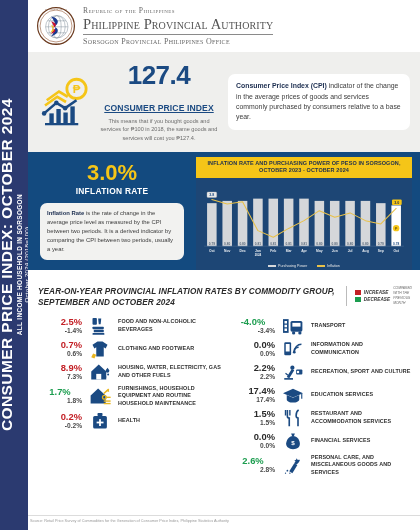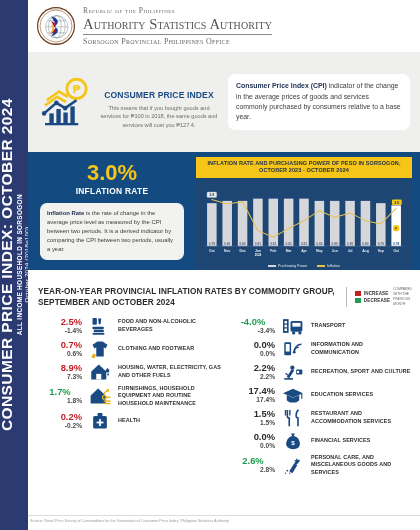--- a/index.html
+++ b/index.html
@@ -47,21 +47,21 @@
 
   
   .cpi-band {
     position: absolute; left: 28px; top: 52px; width: 392px; height: 100px;
     background: #efefed; display: flex; align-items: center;
   }
   .cpi-left { width: 200px; display: flex; align-items: center; justify-content: center; gap: 6px; }
   .cpi-icon { width: 56px; height: 56px; flex: 0 0 56px; }
   .cpi-text { text-align: center; width: 118px; }
   .cpi-value { font-size: 26px; font-weight: bold; color: #1b4a82; letter-spacing: -.5px; line-height: 1; }
-  .cpi-label { font-size: 8.6px; font-weight: bold; color: #1b4a82; letter-spacing: .1px; margin-top: 15px; }
+  .cpi-label { font-size: 8.6px; font-weight: bold; color: #1b4a82; letter-spacing: .1px; margin-top: 15px; text-decoration: underline; }
   .cpi-note { font-size: 5.6px; color: #6d6d6d; line-height: 1.45; margin-top: 4px; }
   .cpi-right { flex: 1; padding-right: 10px; }
   .callout {
     background: #fff; border-radius: 7px; padding: 7px 8px;
     font-size: 6.9px; line-height: 1.5; color: #3c3c3c;
   }
   .callout b { color: #1b2d4f; }
 
   
   .infl-band {
@@ -89,21 +89,21 @@
     padding-bottom: 2px; background: #1d4675;
   }
   .lg-item { display: flex; align-items: center; gap: 2px; font-size: 3.6px; color: #e8e8e8; }
   .lg-sw { width: 8px; height: 2.5px; }
 
   
   .comm {
     position: absolute; left: 28px; top: 280px; width: 392px; height: 235px;
     background: #ffffff; padding: 6px 8px 0 10px;
   }
-  .comm-head { display: flex; align-items: center; }
+  .comm-head { display: flex; align-items: flex-start; font-style: italic; }
   .comm-title {
     font-size: 8.2px; font-weight: bold; color: #2b2b2b; line-height: 1.35; letter-spacing: .1px;
   }
   .comm-legend { display: flex; align-items: center; gap: 3px; margin-left: 9px; padding-left: 8px; border-left: 1px solid #bbb; }
   .cl-col { display: flex; flex-direction: column; gap: 2px; }
   .cl-row { display: flex; align-items: center; gap: 2.5px; }
   .cl-sw { width: 6px; height: 5px; }
   .cl-tx { font-size: 4.6px; font-weight: bold; color: #333; letter-spacing: .1px; }
   .cl-note { font-size: 3.3px; color: #666; line-height: 1.5; max-width: 38px; }
 
@@ -158,21 +158,21 @@
         <path d="M37 38 C52 42 54 50 42 55 C52 59 50 66 37 70 C47 58 47 49 37 38 Z" fill="#c8102e"></path>
         <path d="M36 48 C46 50 47 54 40 57 C47 59 46 63 36 66 C43 58 43 53 36 48 Z" fill="#f5c518"></path>
         <g fill="#6b3a1e" font-size="5" font-family="Liberation Serif, serif">
           <text x="50" y="11" text-anchor="middle">PHILIPPINE STATISTICS</text>
           <text x="50" y="95" text-anchor="middle">AUTHORITY</text>
         </g>
       </svg>
     </div>
     <div class="head-txt">
       <div class="h-l1">Republic of the Philippines</div>
-      <div class="h-l2">Authority Statistics Authority</div>
+      <div class="h-l2">Philippine Provincial Authority</div>
       <div class="h-l3">Sorsogon Provincial Philippines Office</div>
     </div>
   </div>
 
   <div class="cpi-band">
     <div class="cpi-left">
       <div class="cpi-icon">
         <svg viewBox="0 0 64 64" class="chart-svg" aria-hidden="true">
           <circle cx="44" cy="17" r="11" fill="none" stroke="#f5c518" stroke-width="3.2"></circle>
           <text x="44" y="22" text-anchor="middle" font-size="13" fill="#f5c518" font-family="Liberation Sans, sans-serif" font-weight="bold">₱</text>
@@ -185,20 +185,21 @@
           <g fill="#1b4a82">
             <rect x="13" y="45" width="5" height="11"></rect>
             <rect x="21" y="40" width="5" height="16"></rect>
             <rect x="29" y="44" width="5" height="12"></rect>
             <rect x="37" y="37" width="5" height="19"></rect>
           </g>
           <rect x="8" y="56" width="38" height="2.6" fill="#1b4a82"></rect>
         </svg>
       </div>
       <div class="cpi-text">
+        <div class="cpi-value">127.4</div>
         <div class="cpi-label">CONSUMER PRICE INDEX</div>
         <div class="cpi-note">This means that if you bought goods and services for ₱100 in 2018, the same goods and services will cost you ₱127.4.</div>
       </div>
     </div>
     <div class="cpi-right">
       <div class="callout">
         <b>Consumer Price Index (CPI)</b><span> indicator of the change in the average prices of goods and services commonly purchased by consumers relative to a base year.</span>
       </div>
     </div>
   </div>

